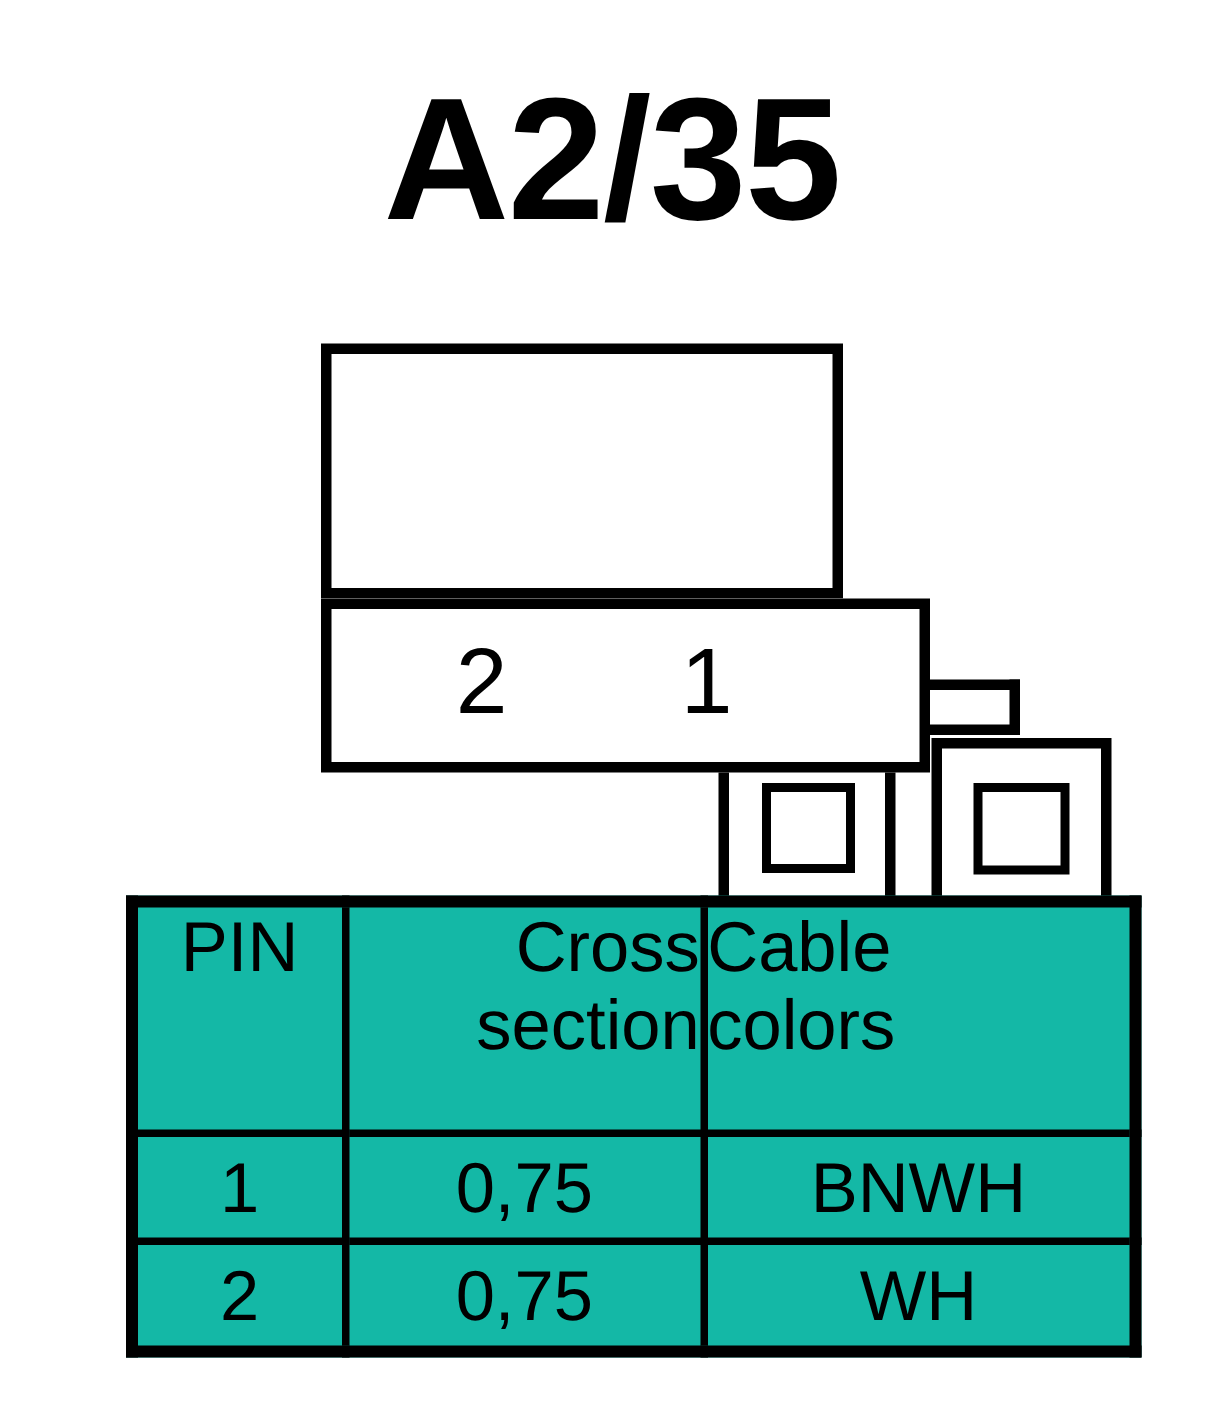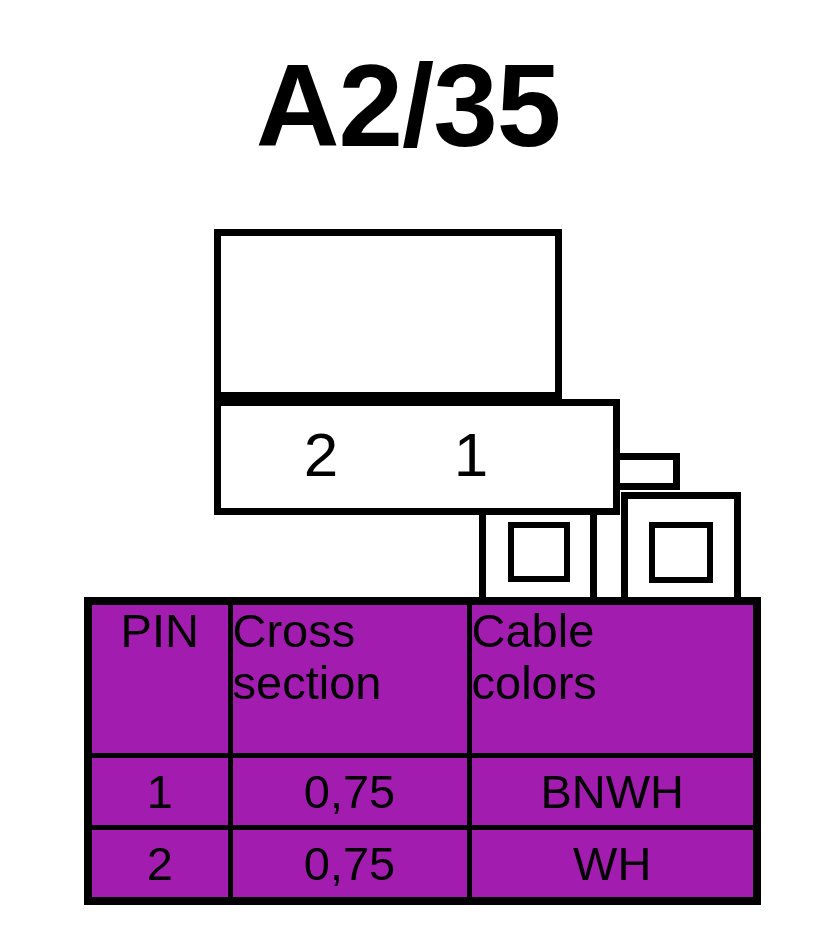--- a/index.html
+++ b/index.html
@@ -119,40 +119,40 @@
   .pin-label-1 { left: 431px; }
 
   
   .pin-table {
     position: absolute;
     left: 84px;
     top: 597px;
     width: 669px;
     border-collapse: collapse;
     table-layout: fixed;
-    background: #a21caf;
+    background: #14b8a6;
   }
   .pin-table td,
   .pin-table th {
     border: 5px solid #000;
     padding: 0;
     font-weight: normal;
     font-size: 47px;
     line-height: 52px;
     vertical-align: top;
     white-space: pre-line;
   }
   .pin-table { border: 8px solid #000; box-sizing: border-box; }
 
   .col-pin    { width: 142px; }
   .col-cross  { width: 239px; }
   .col-cable  { width: 288px; }
 
   .th-pin   { text-align: center; height: 148px; padding-top: 2px; }
-  .th-cross { text-align: left; height: 148px; padding-top: 2px; }
+  .th-cross { text-align: right; height: 148px; padding-top: 2px; }
   .th-cable { text-align: left; height: 148px; padding-top: 2px; }
 
   .td-pin   { text-align: center; height: 67px; padding-top: 0px; }
   .td-cross { text-align: center;  padding-left: 13px; height: 67px; }
   .td-cable { text-align: center;  padding-left: 13px; height: 67px; }
 
   .pin-table tr td { vertical-align: middle; }
 </style>
 </head>
 <body>

